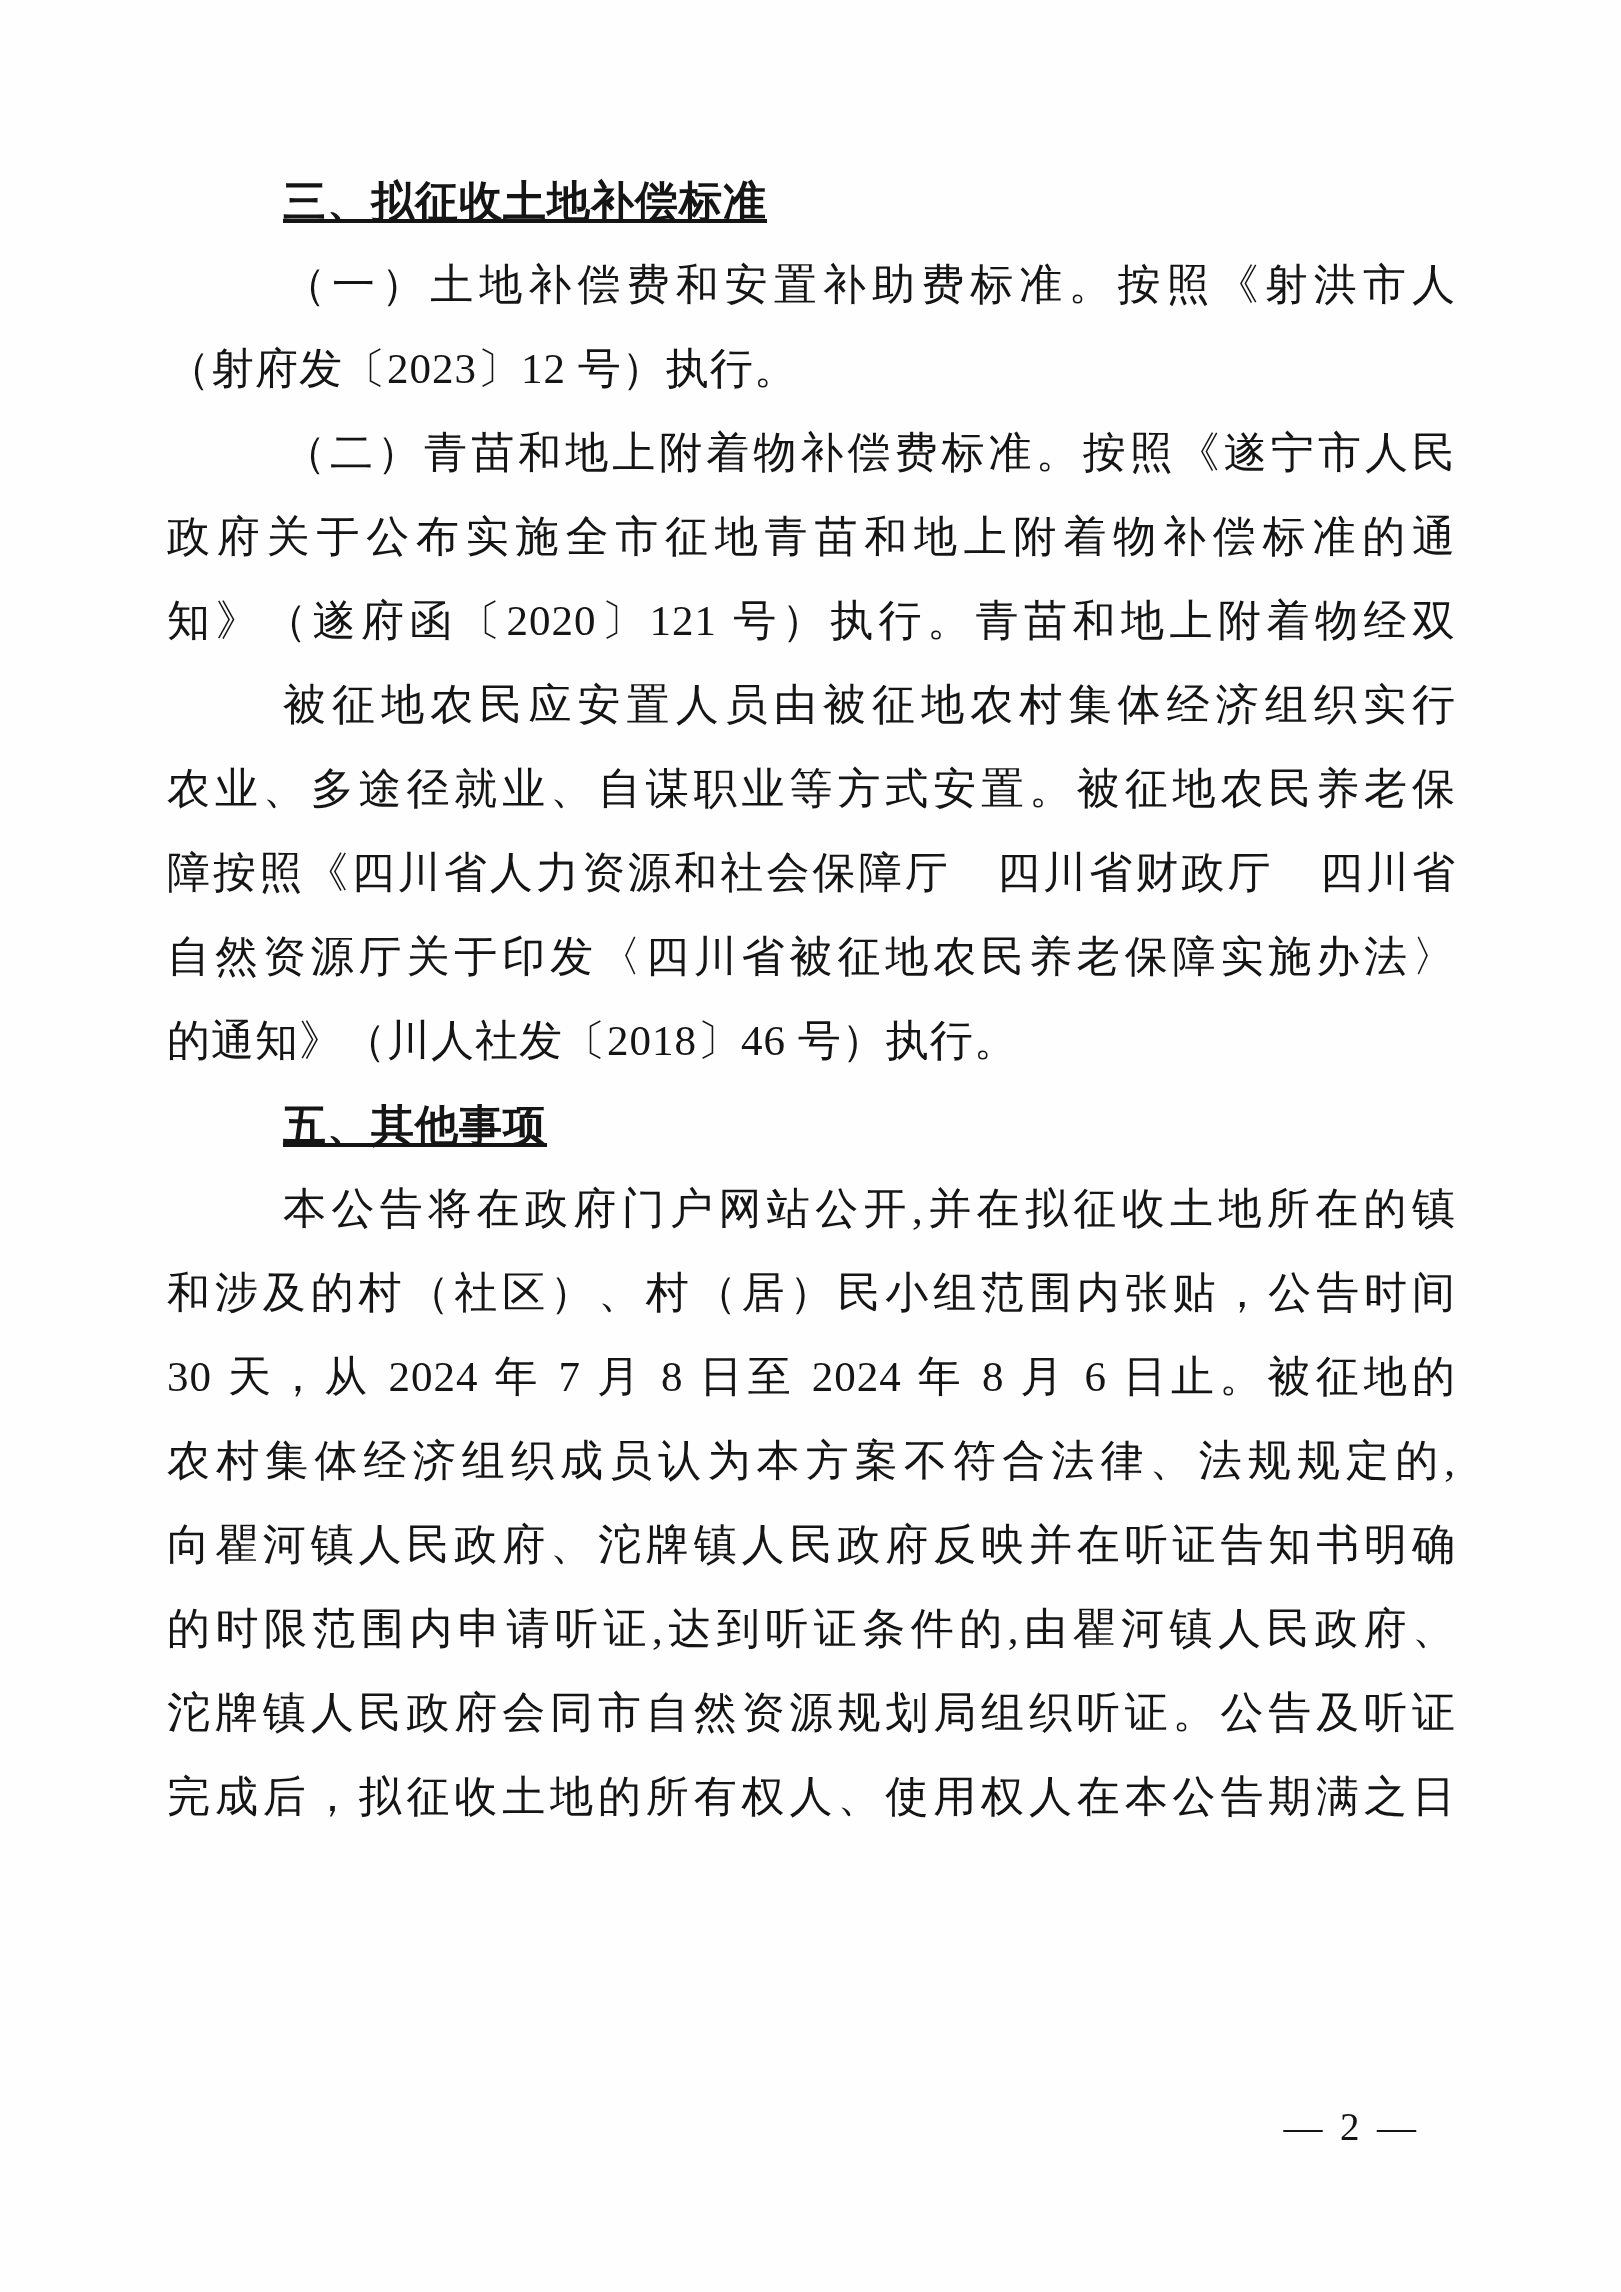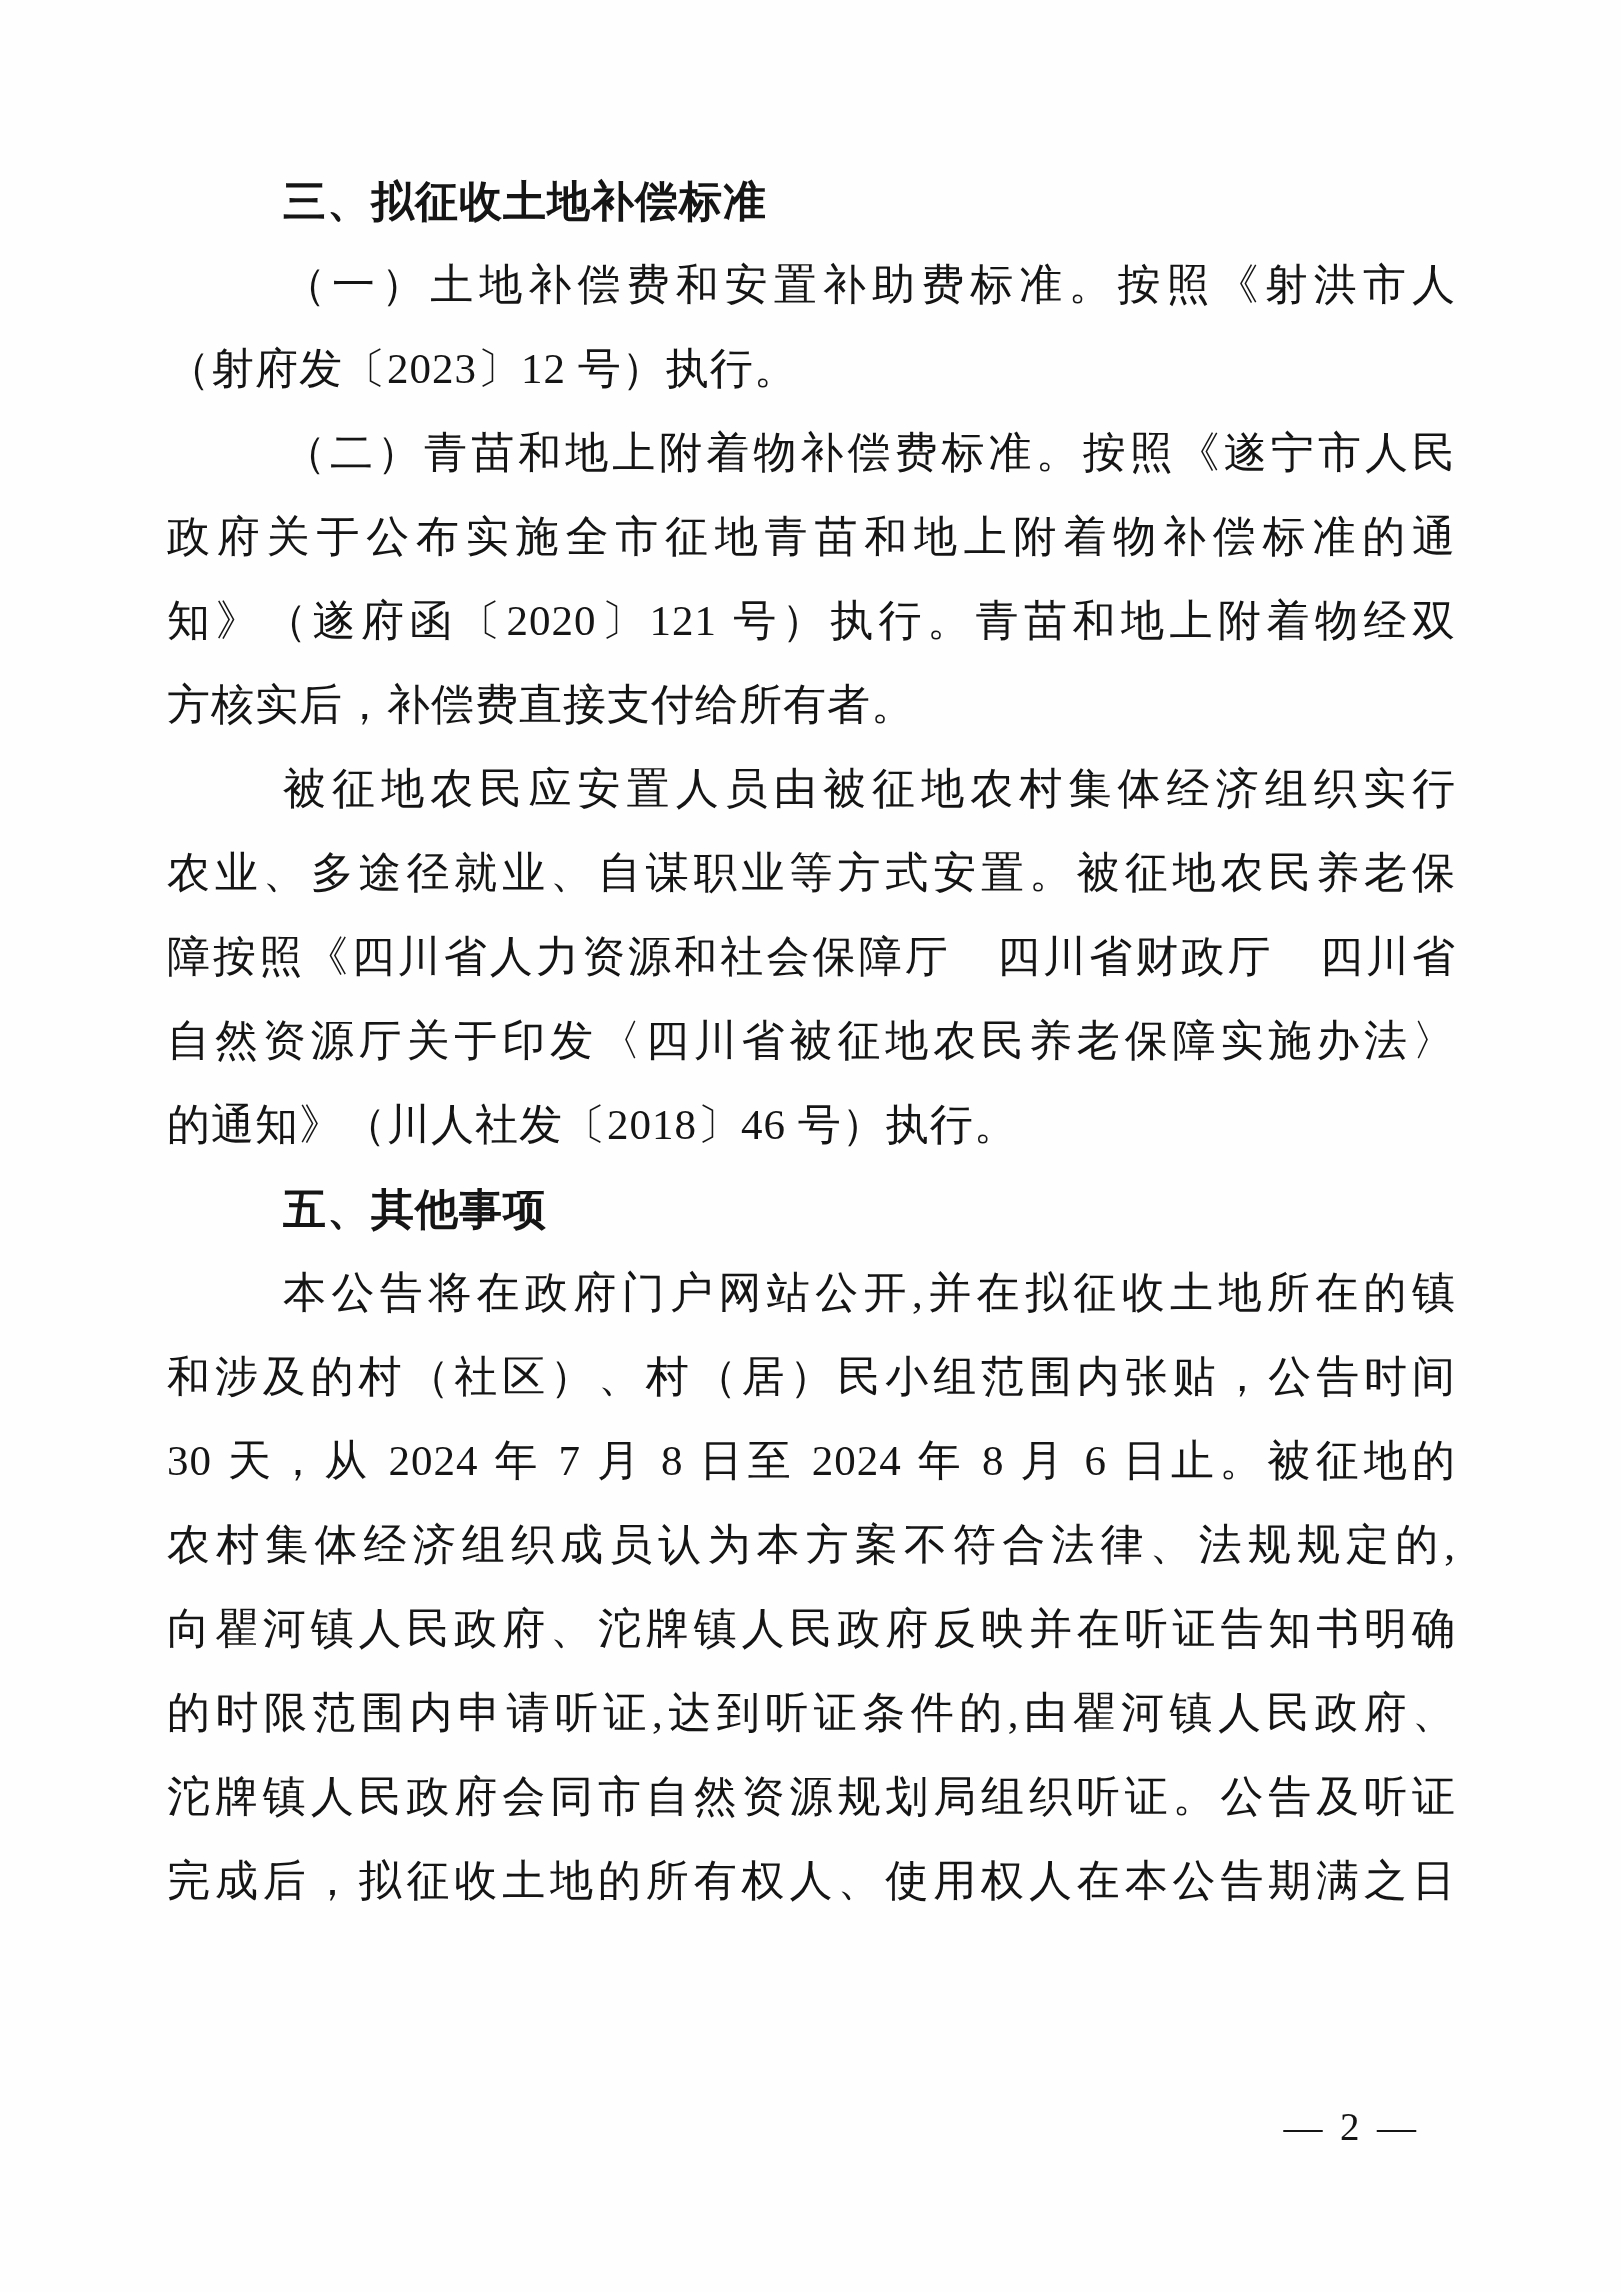--- a/index.html
+++ b/index.html
@@ -34,20 +34,21 @@
   .line.no-stretch {
     text-align-last: left;
   }
   .line.indent {
     text-indent: 116px;
   }
   .line.heading {
     font-weight: bold;
     text-align-last: left;
     font-family: "Liberation Sans", "DejaVu Sans", sans-serif;
+    text-decoration: underline;
   }
   .page-footer {
     position: absolute;
     right: 201px;
     bottom: 145px;
     font-size: 39px;
     line-height: 43px;
     letter-spacing: 3.9px;
     color: #151515;
   }
@@ -56,21 +57,20 @@
 <body>
 
 <div class="page">
   <div class="content">
     <div class="line heading indent">三、拟征收土地补偿标准</div>
     <div class="line indent">（一）土地补偿费和安置补助费标准。按照《射洪市人</div>
     <div class="line no-stretch">（射府发〔2023〕12 号）执行。</div>
     <div class="line indent">（二）青苗和地上附着物补偿费标准。按照《遂宁市人民</div>
     <div class="line">政府关于公布实施全市征地青苗和地上附着物补偿标准的通</div>
     <div class="line">知》（遂府函〔2020〕121 号）执行。青苗和地上附着物经双</div>
-    <div class="line no-stretch">方核实后，补偿费直接支付给所有者。</div>
     <div class="line indent">被征地农民应安置人员由被征地农村集体经济组织实行</div>
     <div class="line">农业、多途径就业、自谋职业等方式安置。被征地农民养老保</div>
     <div class="line">障按照《四川省人力资源和社会保障厅　四川省财政厅　四川省</div>
     <div class="line">自然资源厅关于印发〈四川省被征地农民养老保障实施办法〉</div>
     <div class="line no-stretch">的通知》（川人社发〔2018〕46 号）执行。</div>
     <div class="line heading indent">五、其他事项</div>
     <div class="line indent">本公告将在政府门户网站公开,并在拟征收土地所在的镇</div>
     <div class="line">和涉及的村（社区）、村（居）民小组范围内张贴，公告时间</div>
     <div class="line">30 天，从 2024 年 7 月 8 日至 2024 年 8 月 6 日止。被征地的</div>
     <div class="line">农村集体经济组织成员认为本方案不符合法律、法规规定的,</div>

